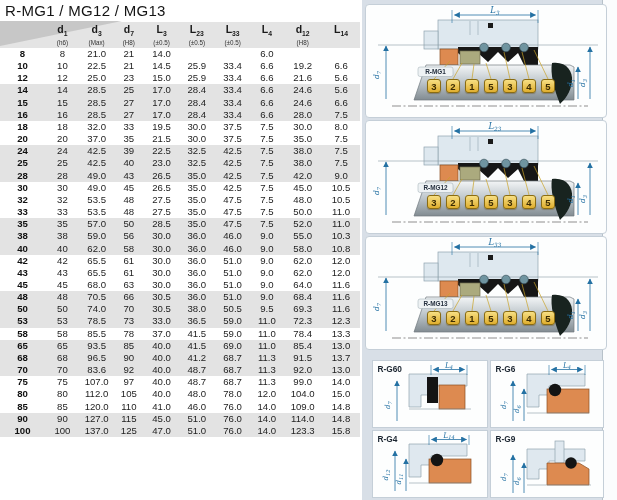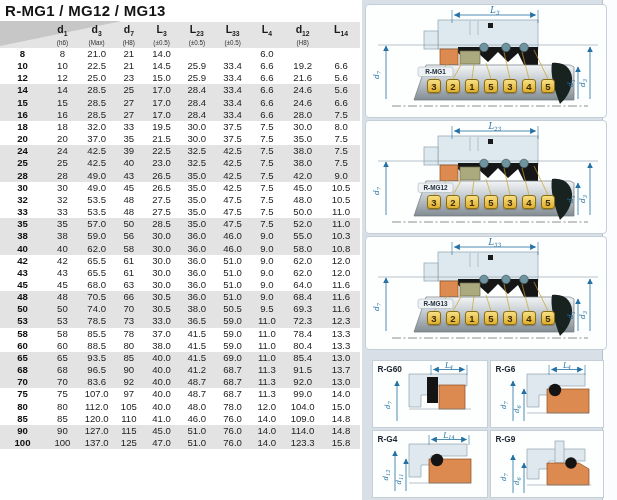--- a/index.html
+++ b/index.html
@@ -1,21 +1,21 @@
 <!DOCTYPE html>
 <html><head>
 <meta charset="utf-8">
 <style>
   html,body{margin:0;padding:0;background:#fff;}
   .page{position:relative;width:617px;height:500px;overflow:hidden;background:#fff;
         font-family:"Liberation Sans",sans-serif;-webkit-font-smoothing:antialiased;}
 
   
   .left{position:absolute;left:0;top:0;width:362px;height:500px;background:#fff;}
-  .title{position:absolute;left:5px;top:2px;font-size:15px;font-weight:bold;color:#141414;letter-spacing:.3px;}
+  .title{position:absolute;left:5px;top:2px;font-size:15px;font-weight:normal;color:#141414;letter-spacing:.3px;}
   .dims-table{position:absolute;left:0;top:22px;width:360px;border-collapse:collapse;table-layout:fixed;}
   .dims-table th{background:#e4e4e4;height:24px;vertical-align:top;padding:2px 0 0 0;text-align:center;}
   .dims-table th .h-wrap{position:relative;z-index:3;}
   .h-main{font-size:10.5px;font-weight:bold;color:#1a1a1a;line-height:11px;}
   .h-sub{font-size:6.8px;font-weight:bold;vertical-align:sub;}
   .h-note{font-size:6.3px;font-weight:normal;color:#333;line-height:7px;}
   .dims-table td{height:12.15px;line-height:12.15px;padding:0;text-align:center;
                  font-size:9.6px;color:#232323;white-space:nowrap;}
   .dims-table td.c0{font-weight:bold;color:#111;}
   .dims-table tr.band td{background:#e3e3e3;}
@@ -419,32 +419,20 @@
           <tr>
             <td class="c0">58</td>
             <td>58</td>
             <td>85.5</td>
             <td>78</td>
             <td>37.0</td>
             <td>41.5</td>
             <td>59.0</td>
             <td>11.0</td>
             <td>78.4</td>
-            <td>13.3</td>
-          </tr>
-          <tr>
-            <td class="c0">60</td>
-            <td>60</td>
-            <td>88.5</td>
-            <td>80</td>
-            <td>38.0</td>
-            <td>41.5</td>
-            <td>59.0</td>
-            <td>11.0</td>
-            <td>80.4</td>
             <td>13.3</td>
           </tr>
           <tr class="band">
             <td class="c0">65</td>
             <td>65</td>
             <td>93.5</td>
             <td>85</td>
             <td>40.0</td>
             <td>41.5</td>
             <td>69.0</td>

